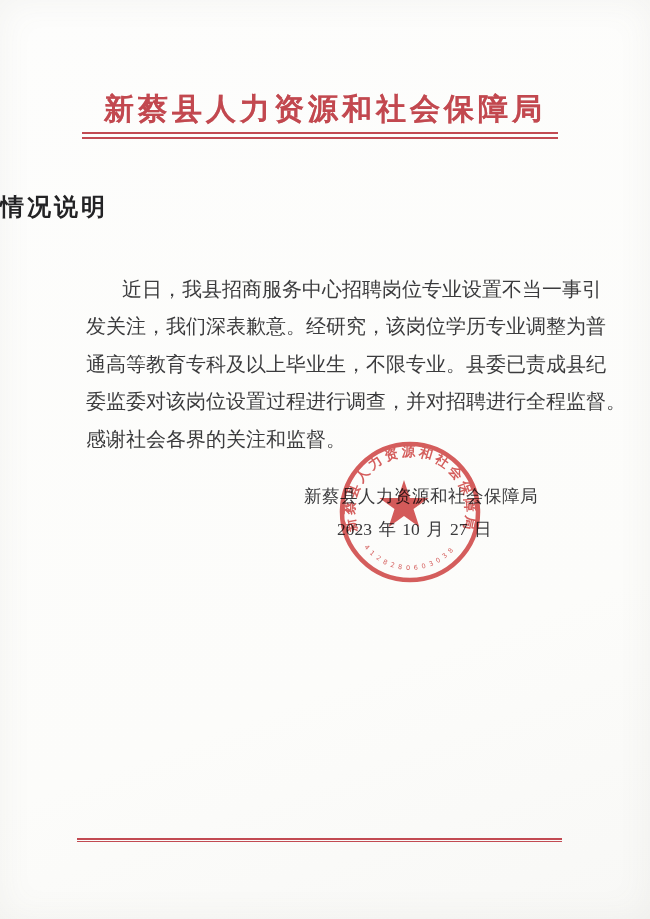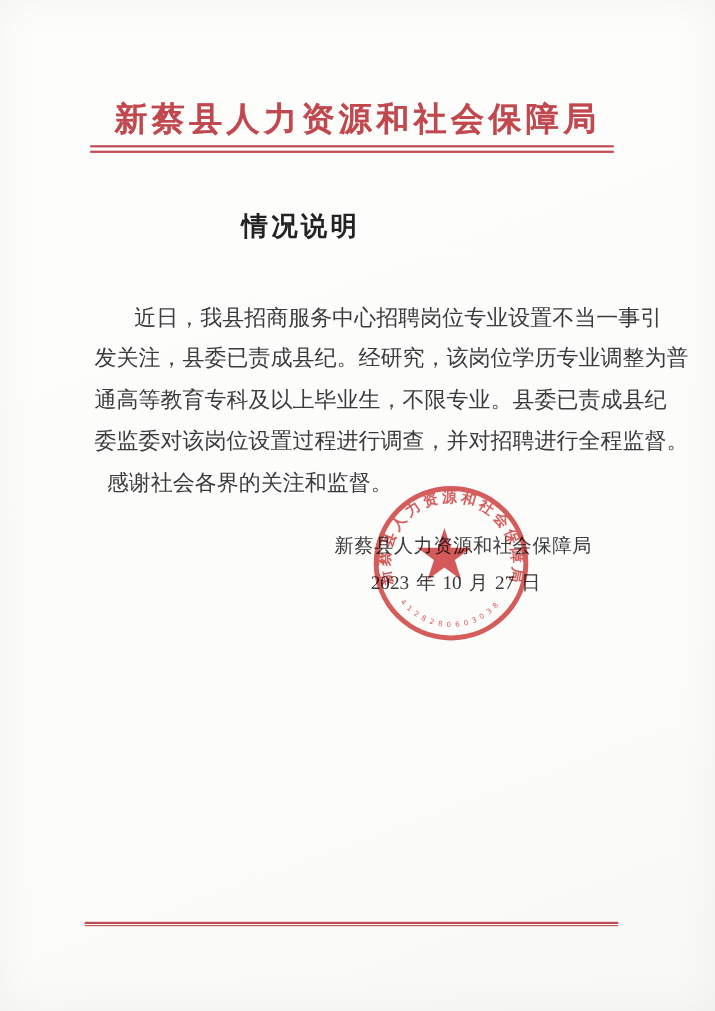--- a/index.html
+++ b/index.html
@@ -30,21 +30,21 @@
     position: absolute;
     top: 132px; left: 82px; width: 476px;
     height: 3px;
     border-top: 2px solid #c24a52;
     border-bottom: 2px solid #c24a52;
   }
 
   .doc-title {
     position: absolute;
     top: 192px; left: 0; width: 547px;
-    text-align: center;
+    text-align: left;
     font-size: 24px;
     font-weight: 600;
     letter-spacing: 3px;
     color: #232325;
     line-height: 30px;
   }
 
   .body-block {
     position: absolute;
     top: 271px; left: 86px; width: 478px;
@@ -55,21 +55,20 @@
     height: 37.4px;
     line-height: 37.4px;
     text-align: justify;
     text-align-last: justify;
     white-space: nowrap;
   }
   .body-line.indent { padding-left: 36px; }
   .body-line.last {
     text-align: left;
     text-align-last: left;
-    margin-left: 11px;
   }
 
   .signature-line {
     position: absolute;
     top: 484px; left: 304px;
     font-size: 17.5px;
     letter-spacing: 0.5px;
     line-height: 25px;
     color: #3a3a3c;
   }
@@ -119,21 +118,21 @@
 <div class="page">
 
   <div class="letterhead-title">新蔡县人力资源和社会保障局</div>
 
   <div class="letterhead-rule"></div>
 
   <div class="doc-title">情况说明</div>
 
   <div class="body-block">
     <div class="body-line indent">近日，我县招商服务中心招聘岗位专业设置不当一事引</div>
-    <div class="body-line">发关注，县委已责成县纪。经研究，该岗位学历专业调整为普</div>
+    <div class="body-line">发关注，我们深表歉意。经研究，该岗位学历专业调整为普</div>
     <div class="body-line">通高等教育专科及以上毕业生，不限专业。县委已责成县纪</div>
     <div class="body-line">委监委对该岗位设置过程进行调查，并对招聘进行全程监督。</div>
     <div class="body-line last">感谢社会各界的关注和监督。</div>
   </div>
 
   <div class="signature-line">新蔡县人力资源和社会保障局</div>
 
   <div class="date-line">2023 年 10 月 27 日</div>
 
   <svg class="official-seal" viewBox="0 0 160 160" xmlns="http://www.w3.org/2000/svg">

